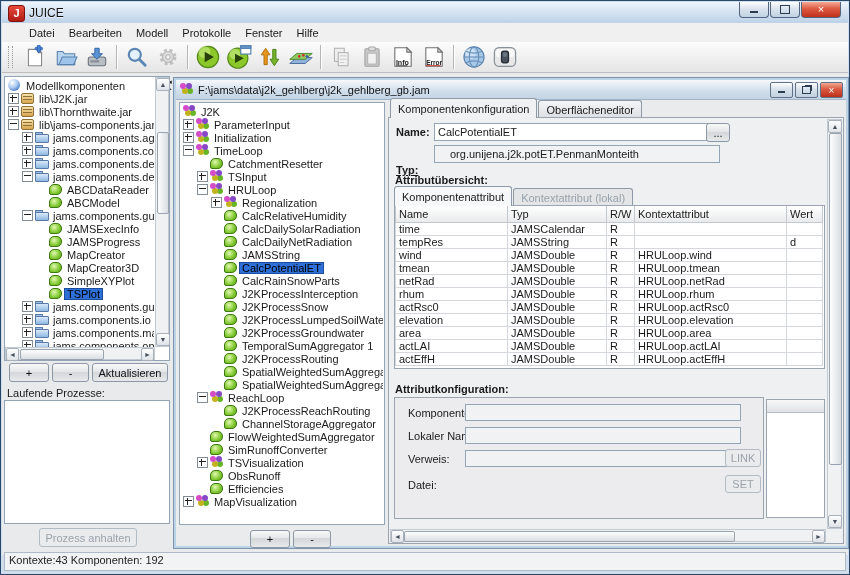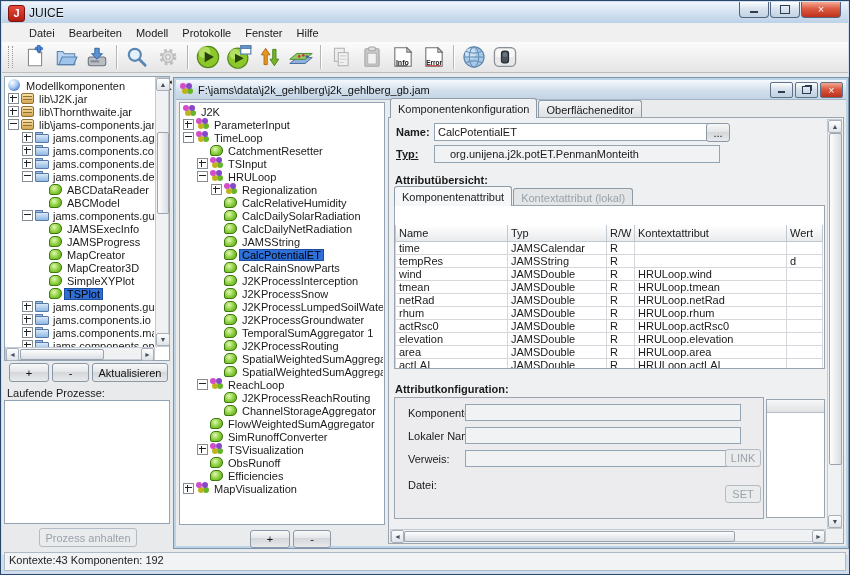--- a/index.html
+++ b/index.html
@@ -93,21 +93,21 @@
   .ifbtn .resbox{width:7px;height:6px;border:1px solid #2c3d52;box-shadow:2px -2px 0 -1px #2c3d52;}
 
   
   .tab{height:17px;padding:0 7px;display:flex;align-items:center;border:1px solid #8e9aa5;border-bottom:none;
       border-radius:3px 3px 0 0;background:linear-gradient(#f4f5f6,#dcdfe3);margin-right:1px;position:relative;}
   .tab.active{background:#f0f1f3;height:19px;z-index:2;}
   .tab.disabled{color:#9aa2ab;background:#e3e5e7;}
   .tabs-row{display:flex;align-items:flex-end;position:absolute;}
 
   
-  table.attr{border-collapse:collapse;table-layout:fixed;width:427px;background:#fff;font-size:11px;margin-top:19px;}
+  table.attr{border-collapse:collapse;table-layout:fixed;width:427px;background:#fff;font-size:11px;}
   table.attr th{font-weight:normal;text-align:left;height:16px;padding:0 3px;
       background:linear-gradient(#ffffff,#e9eaec);border:1px solid #c2c8cf;border-top:none;}
   table.attr td{height:12px;padding:0 3px;border:1px solid #d4d8dc;overflow:hidden;white-space:nowrap;}
   .table-wrap{position:absolute;border:1px solid #9aa5b0;background:#fff;overflow:hidden;}
 
   .mini-list{position:absolute;background:#fff;border:1px solid #9aa5b0;}
   .mini-list .hd{height:12px;background:linear-gradient(#f8f8f8,#dfe1e4);border-bottom:1px solid #b8bec6;}
 
   .split-arrows{position:absolute;left:166px;top:78px;width:7px;display:flex;flex-direction:column;gap:1px;
       font-size:6px;color:#222;line-height:6px;}
@@ -479,20 +479,28 @@
             <span class="indent" style="width: 0px;"></span>
             <span class="tg">
               <span class="tgbox plus"></span>
             </span>
             <span class="ticon i-ctx"></span>
             <span class="tlabel">ParameterInput</span>
           </div>
           <div class="tree-row">
             <span class="indent" style="width: 0px;"></span>
             <span class="tg">
+              <span class="tgbox plus"></span>
+            </span>
+            <span class="ticon i-ctx"></span>
+            <span class="tlabel">Initialization</span>
+          </div>
+          <div class="tree-row">
+            <span class="indent" style="width: 0px;"></span>
+            <span class="tg">
               <span class="tgbox"></span>
             </span>
             <span class="ticon i-ctx"></span>
             <span class="tlabel">TimeLoop</span>
           </div>
           <div class="tree-row">
             <span class="indent" style="width: 14px;"></span>
             <span class="tg"></span>
             <span class="ticon i-comp"></span>
             <span class="tlabel">CatchmentResetter</span>
@@ -674,21 +682,21 @@
       <div class="tab active">Komponentenkonfiguration</div>
       <div class="tab">Oberflächeneditor</div>
     </div>
 
     <div class="abs" style="left:214px;top:39px;right:4px;bottom:4px;border:1px solid #9aa5b0;background:#eff0f2;">
 
       <div class="abs lbl" style="left:7px;top:8px;">Name:</div>
       <div class="tf abs" style="left:45px;top:5px;width:266px;height:16px;">CalcPotentialET</div>
       <div class="btn abs" style="left:317px;top:5px;width:22px;height:17px;">...</div>
 
-      <div class="abs lbl" style="left:7px;top:30px;text-decoration:underline;">Typ:</div>
+      <div class="abs lbl" style="left:7px;top:46px;text-decoration:underline;">Typ:</div>
       <div class="tf abs dis" style="left:45px;top:27px;width:266px;height:16px;">org.unijena.j2k.potET.PenmanMonteith</div>
 
       <div class="abs lbl" style="left:6px;top:56px;">Attributübersicht:</div>
       <div class="tabs-row" style="left:5px;top:70px;height:18px;">
         <div class="tab active" style="background:#f6f7f8;">Komponentenattribut</div>
         <div class="tab disabled">Kontextattribut (lokal)</div>
       </div>
       <div class="table-wrap" style="left:5px;top:87px;width:429px;height:162px;">
         <table class="attr" id="attr-table">
             <colgroup>
@@ -792,21 +800,21 @@
       <div class="abs lbl" style="left:6px;top:265px;">Attributkonfiguration:</div>
       <div class="abs" style="left:5px;top:279px;width:368px;height:120px;border:1px solid #9aa5b0;background:#ececee;">
         <div class="abs" style="left:13px;top:9px;">Komponente:</div>
         <div class="tf abs dis" style="left:70px;top:6px;width:256px;height:15px;"></div>
         <div class="abs" style="left:13px;top:32px;">Lokaler Name:</div>
         <div class="tf abs dis" style="left:70px;top:29px;width:256px;height:15px;"></div>
         <div class="abs" style="left:13px;top:55px;">Verweis:</div>
         <div class="tf abs dis" style="left:70px;top:52px;width:256px;height:15px;"></div>
         <div class="btn abs disabled" style="left:330px;top:51px;width:34px;height:16px;">LINK</div>
         <div class="abs" style="left:13px;top:81px;">Datei:</div>
-        <div class="btn abs disabled" style="left:330px;top:87px;width:34px;height:16px;">SET</div>
+        <div class="btn abs disabled" style="left:330px;top:77px;width:34px;height:16px;">SET</div>
       </div>
       <div class="mini-list" style="left:377px;top:281px;width:57px;height:117px;">
         <div class="hd"></div>
       </div>
 
       <div class="sb abs" style="right:1px;top:1px;width:15px;bottom:14px;">
         <div class="arrow" style="top:0;left:0;">▲</div>
         <div class="thumb" style="left:1px;width:11px;top:13px;height:330px;"></div>
         <div class="arrow" style="bottom:0;left:0;">▼</div>
       </div>

